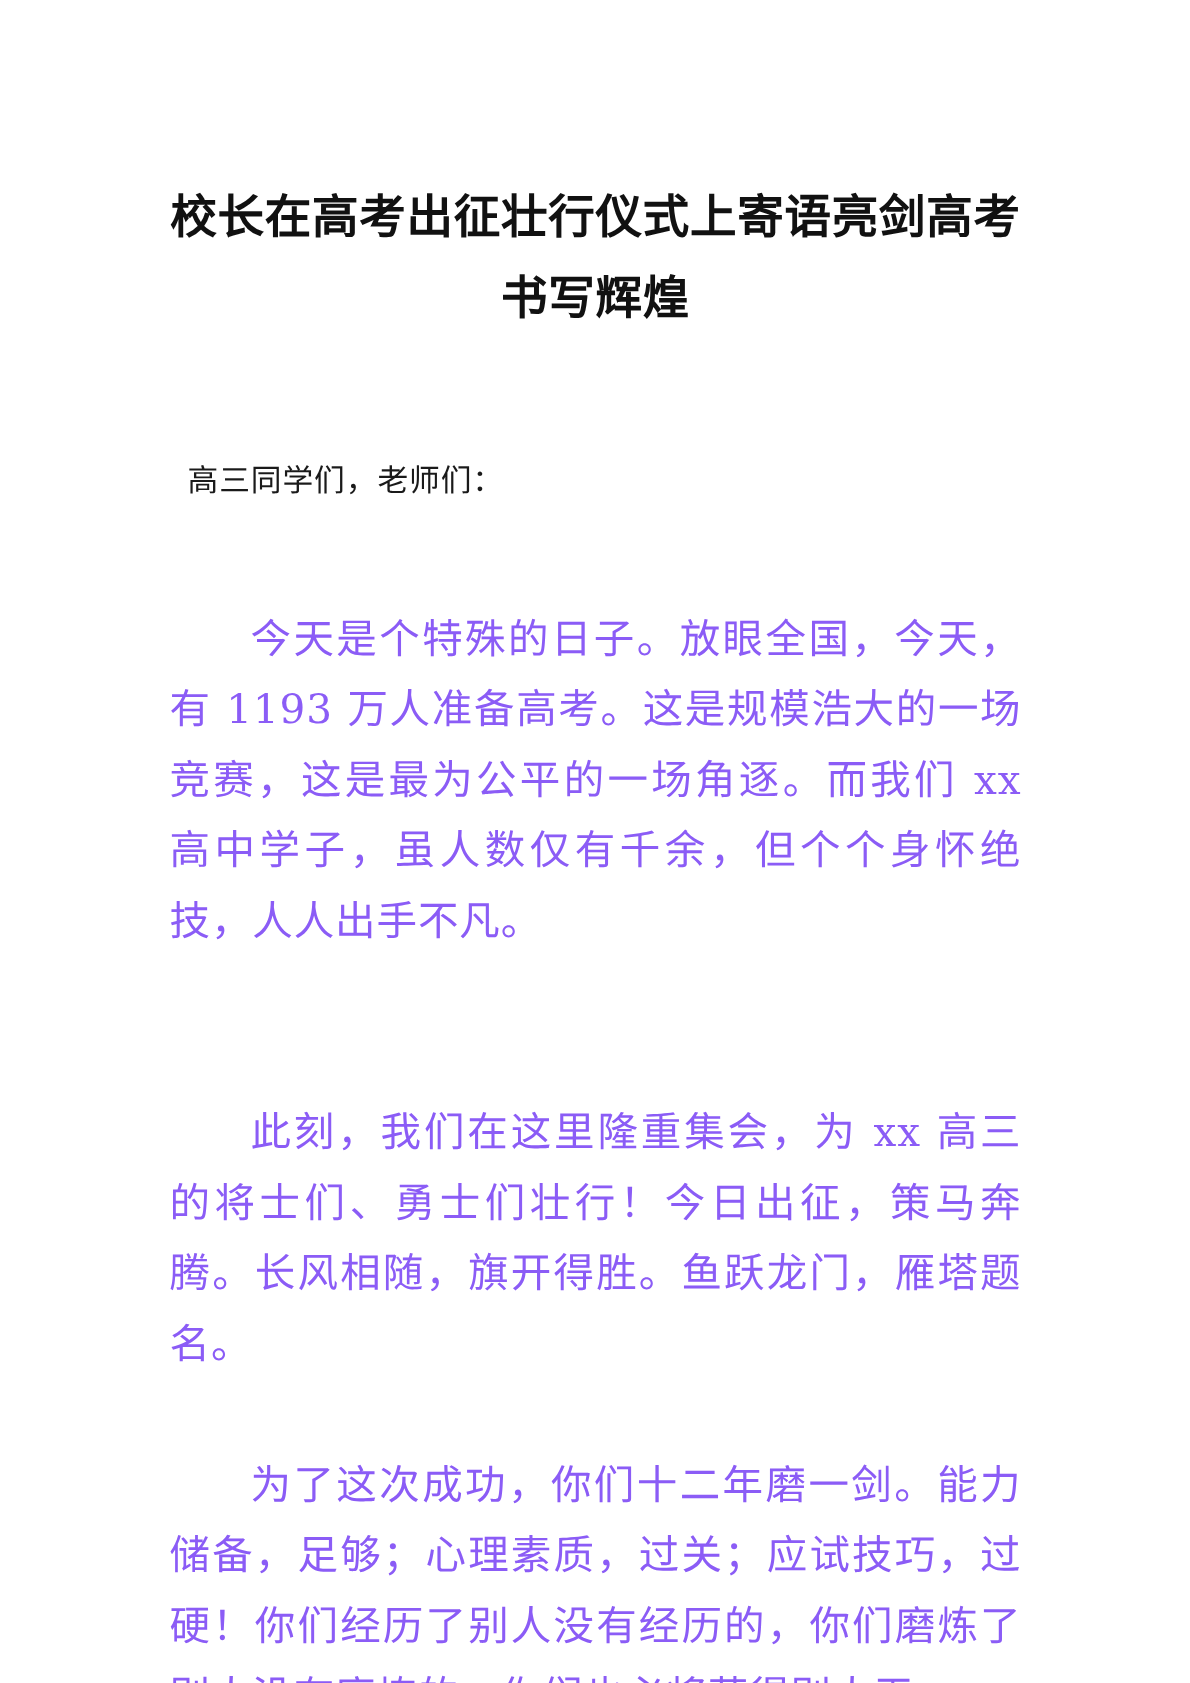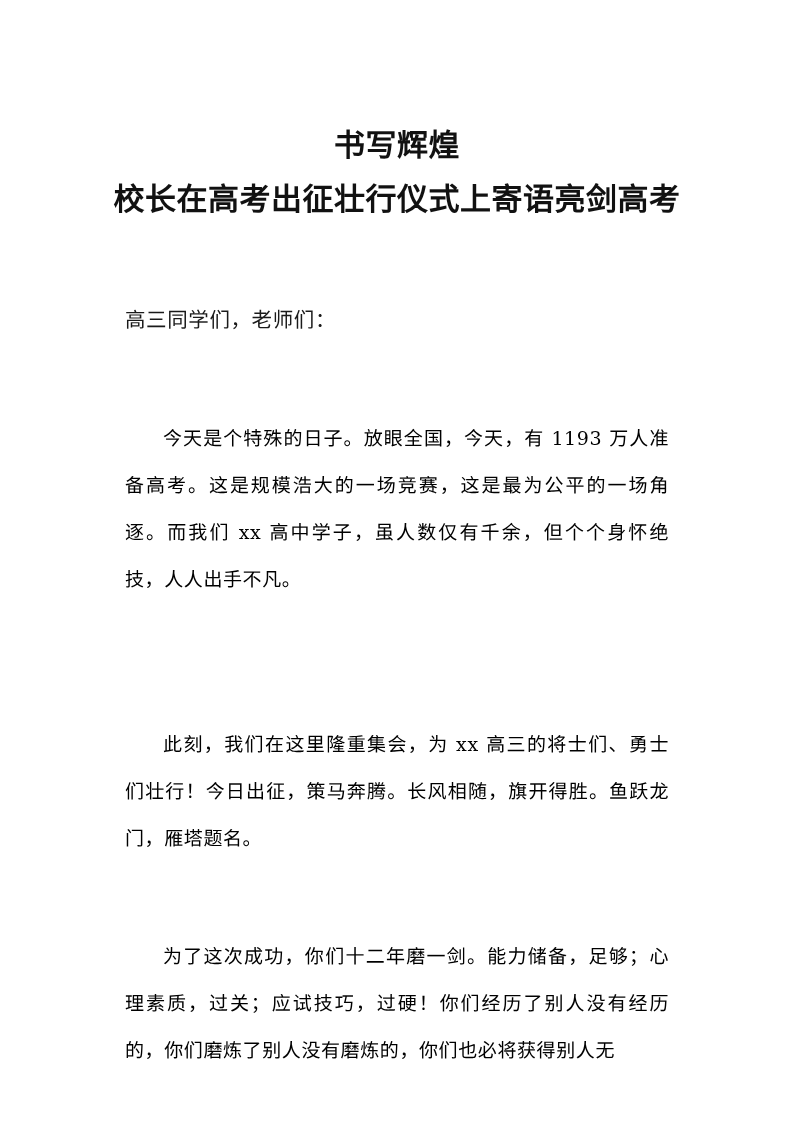--- a/index.html
+++ b/index.html
@@ -57,51 +57,51 @@
     margin: 12px;
     padding: 0;
     font-size: 20.5px;
     line-height: 47px;
     letter-spacing: 0.6px;
     text-align: left;
     color: #1a1a1a;
   }
 
   .para {
-    margin: 12px;
+    margin: 0;
     padding: 0;
-    font-size: 19px;
+    font-size: 27px;
     line-height: 47px;
     letter-spacing: 0.6px;
     text-align: justify;
     text-justify: inter-ideograph;
     text-align-last: left;
     text-indent: 2em;
-    color: #000000;
+    color: #8b5cf6;
   }
 
   .para-gap {
     height: 47px;
   }
 
   .salutation-gap {
     height: 47px;
   }
 </style>
 </head>
 <body>
 
 <div class="page">
   <div class="doc-body">
 
     <div class="title-spacer"></div>
 
     <h1 class="doc-title">
+      <span class="title-line">校长在高考出征壮行仪式上寄语亮剑高考</span>
       <span class="title-line">书写辉煌</span>
-      <span class="title-line">校长在高考出征壮行仪式上寄语亮剑高考</span>
     </h1>
 
     <div class="after-title-gap"></div>
 
     <p class="salutation">高三同学们，老师们：</p>
 
     <div class="salutation-gap"></div>
 
     <p class="para">今天是个特殊的日子。放眼全国，今天，有 1193 万人准备高考。这是规模浩大的一场竞赛，这是最为公平的一场角逐。而我们 xx 高中学子，虽人数仅有千余，但个个身怀绝技，人人出手不凡。</p>
     <div class="para-gap"></div>

